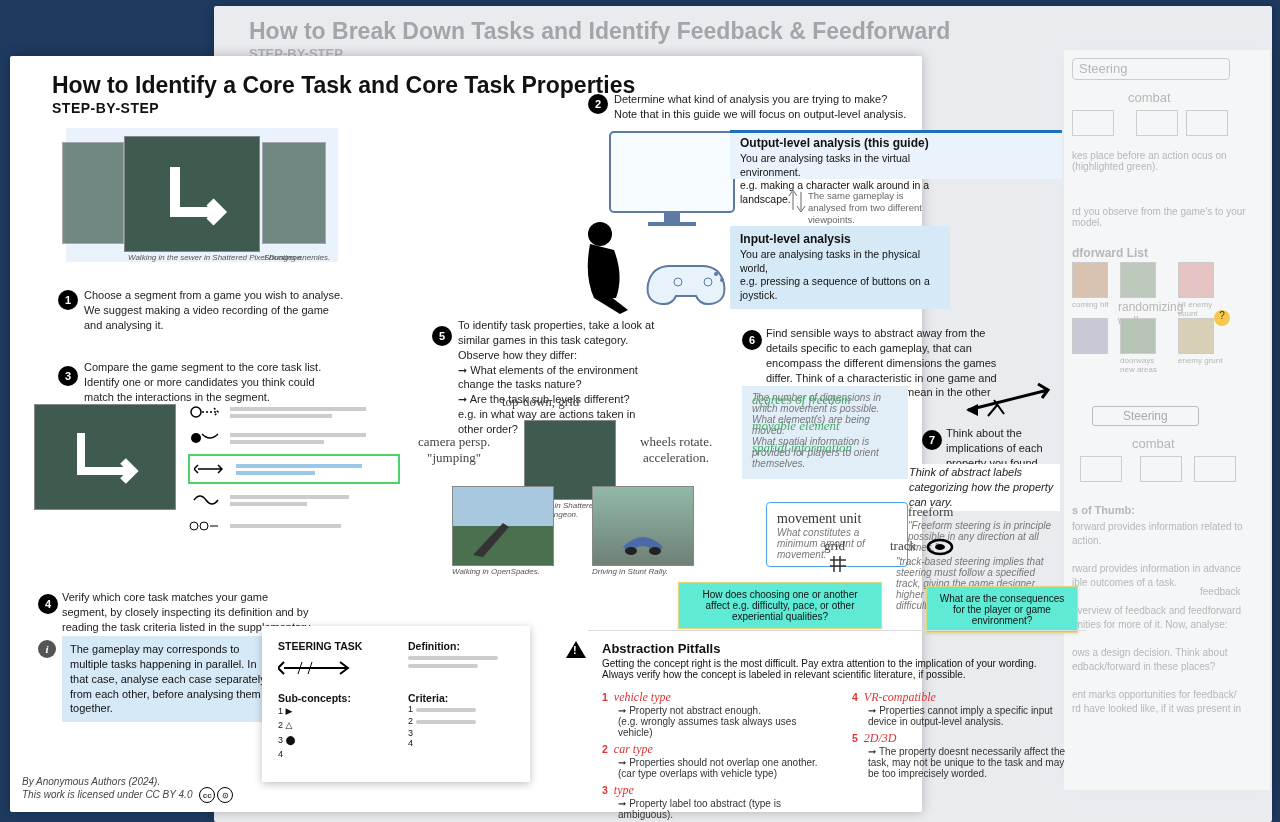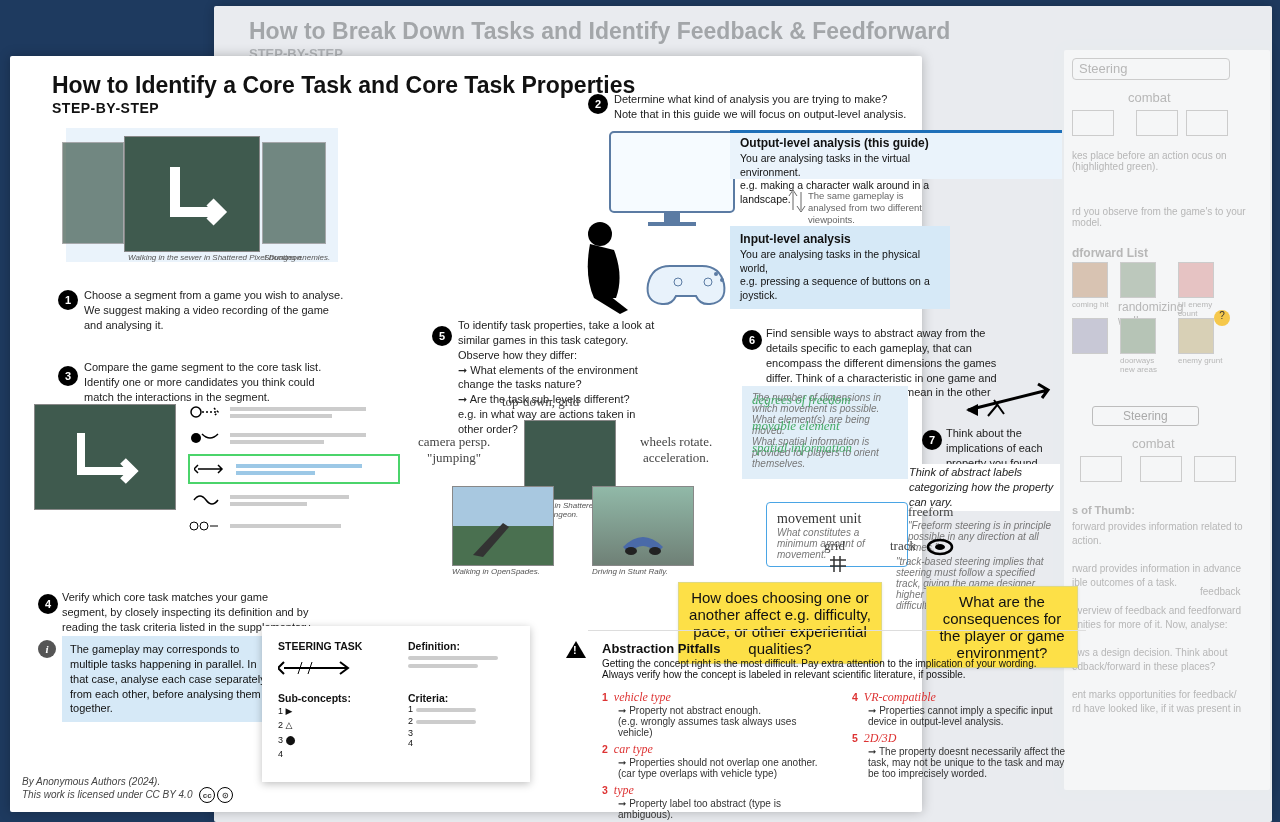--- a/index.html
+++ b/index.html
@@ -48,21 +48,21 @@
   .pitfalls .warn{position:absolute;left:-22px;top:10px;width:0;height:0;border-left:10px solid transparent;border-right:10px solid transparent;border-bottom:17px solid #000;}
   .pitfalls .warn::after{content:"!";position:absolute;left:-3px;top:3px;color:#fff;font-size:11px;font-weight:700;}
   .pf-item{font-size:10.5px;margin:4px 0;}
   .pf-item .n{color:#d33;font-weight:700;margin-right:6px;}
   .pf-item .t{color:#d33;font-style:italic;font-family:"Comic Sans MS",cursive;font-size:12px;}
   .pf-item .d{display:block;margin-left:16px;font-size:10px;color:#333;}
   
   .faded{position:absolute;color:#b7b7b7;font-size:10px;}
   .faded-box{position:absolute;border:1px solid #ccc;}
   .tag{position:absolute;border:1px solid #bdbdbd;border-radius:3px;font-size:12px;color:#aaa;padding:2px 30px;}
-  .callout{position:absolute;background:#fde047;border:1px solid #e0d980;font-size:15px;padding:6px 10px;box-shadow:0 1px 3px rgba(0,0,0,.1);}
+  .callout{position:absolute;background:#5eead4;border:1px solid #e0d980;font-size:10px;padding:6px 10px;box-shadow:0 1px 3px rgba(0,0,0,.1);}
   
   .dof-svg{position:absolute;}
   
   .tint{position:absolute;background:#eaf3fb;}
 </style>
 </head>
 <body>
 
 <div class="canvas">
 

